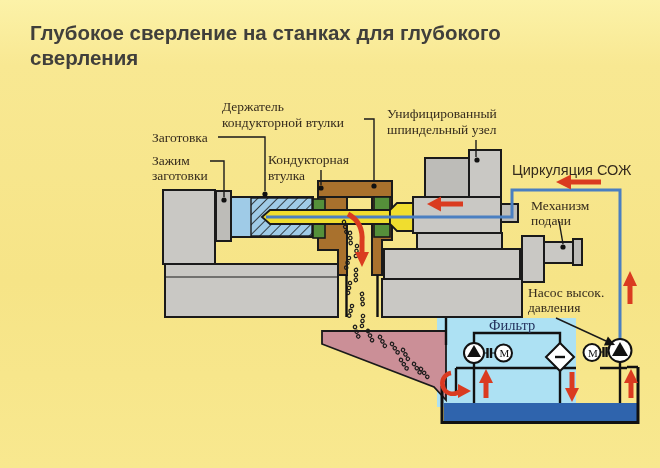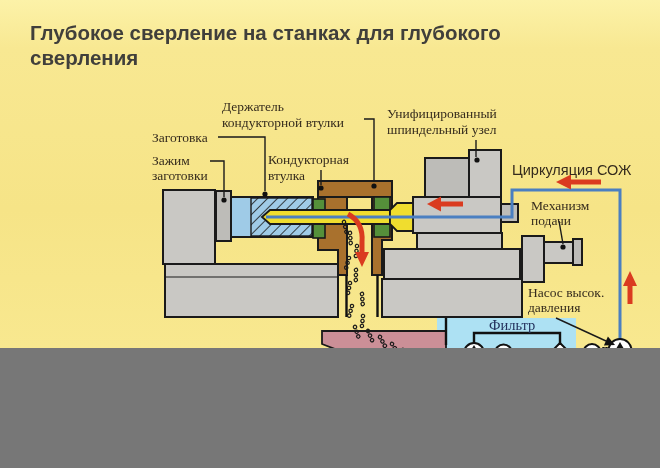--- a/index.html
+++ b/index.html
@@ -1,17 +1,17 @@
 <!DOCTYPE html>
 <html style="--machine_gray: #c9c8c4; --workpiece_blue: #9fcbe7; --drill_yellow: #f0dd2e; --holder_brown: #a9712d; --bushing_green: #55903a; --chute_pink: #cb8f97; --filter_lightblue: #ade1f3; --tank_blue: #2f64ad; --pipe_blue: #4a7fc1; --arrow_red: #da3b20; --label_ink: #352b1d; --filter_label_navy: #23315c;"><head>
 <meta charset="utf-8">
 <style>
   html,body{margin:0;padding:0;background:#777;}
   .stage{
-    position:relative;width:660px;height:348px;overflow:hidden;
+    position:relative;width:660px;height:468px;overflow:hidden;
     background:linear-gradient(180deg,#fcf2a8 0%,#f8e892 14%,#f6e487 60%,#f8e88f 100%);
     font-family:"Liberation Serif",serif;
   }
   svg{position:absolute;inset:0;display:block;}
   .title-t{font:600 20.5px "Liberation Sans",sans-serif;fill:#403f3b;}
   .lbl{font:13.5px "Liberation Serif",serif;fill:var(--label_ink,#352b1d);}
   .lbl-sans{font:14.5px "Liberation Sans",sans-serif;fill:var(--label_ink,#352b1d);}
   .lbl-filter{font:14.5px "Liberation Serif",serif;fill:var(--filter_label_navy,#23315c);}
   .mot{font:11px "Liberation Serif",serif;fill:#111;}
   .gray{fill:var(--machine_gray,#c9c8c4);stroke:#1a1a1a;stroke-width:2;}

